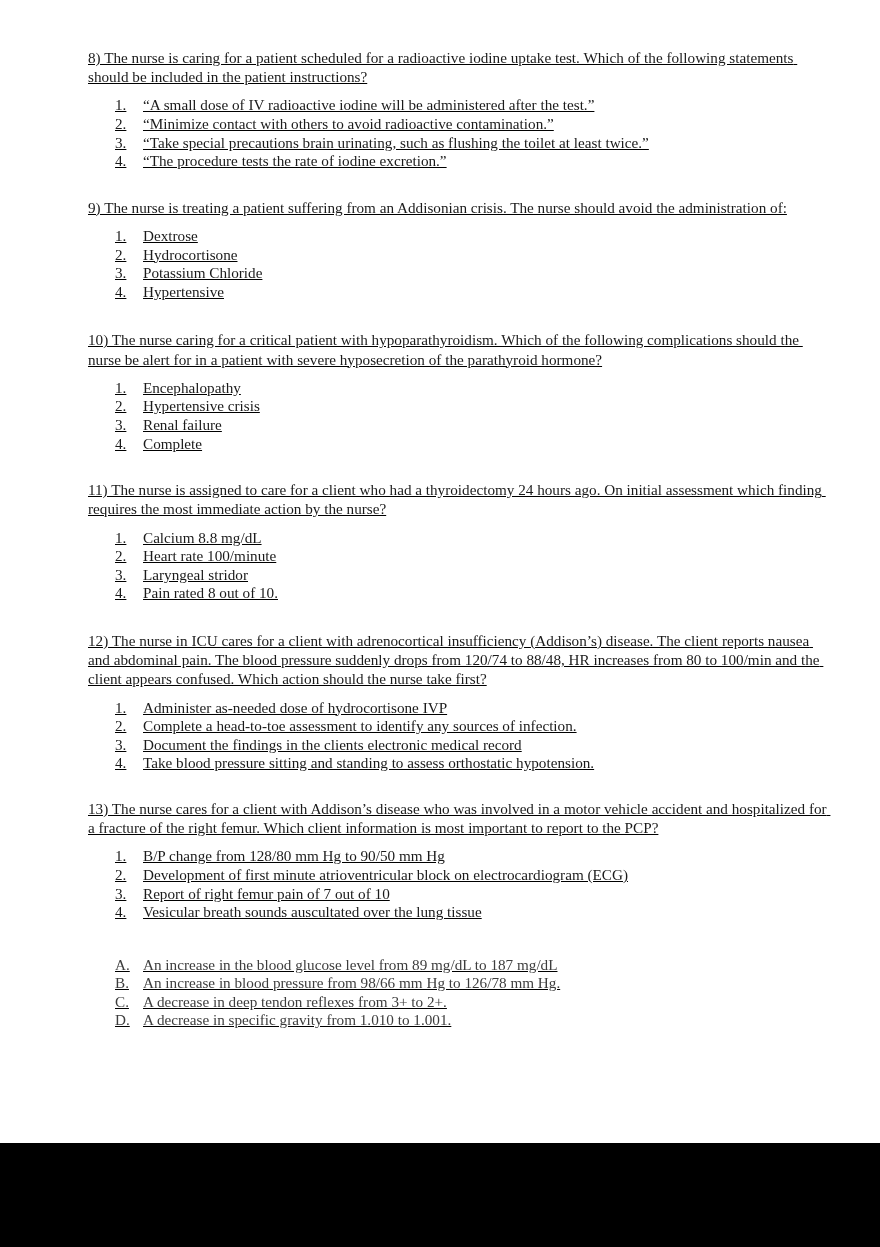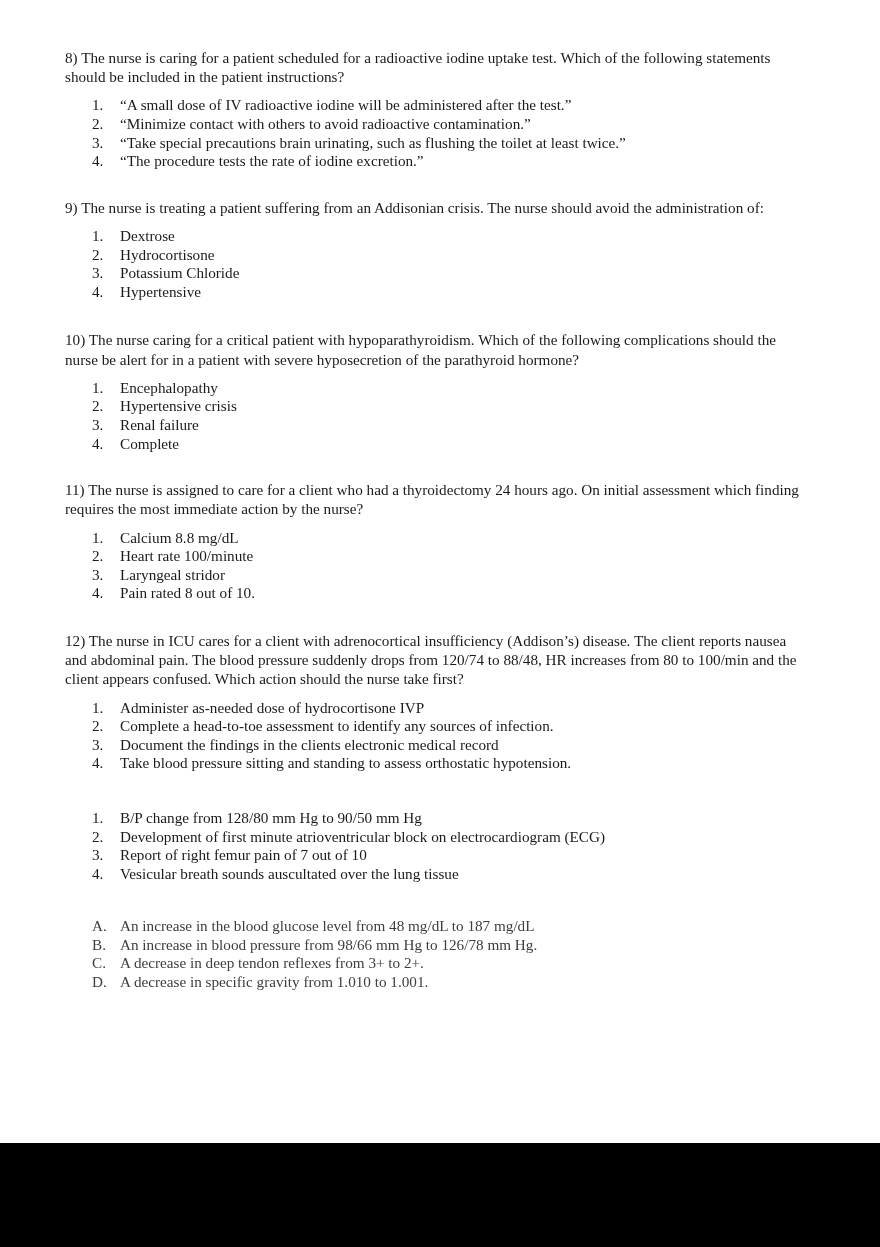--- a/index.html
+++ b/index.html
@@ -10,23 +10,24 @@
   .page {
     position: relative;
     width: 880px;
     height: 1247px;
     background: #ffffff;
     font-family: "Liberation Serif", "DejaVu Serif", serif;
     overflow: hidden;
   }
   .content {
     position: absolute;
-    left: 65px;
+    left: 88px;
     top: 48px;
     width: 745px;
+    text-decoration: underline;
   }
   .question-block {
     margin-bottom: 0;
   }
   .stem {
     font-size: 15.2px;
     line-height: 19.2px;
     color: #1a1a1a;
     text-align: left;
     margin: 0;
@@ -187,20 +188,21 @@
         </li>
         <li class="option-row">
           <span class="option-marker">4.</span>
           <span class="option-text">Take blood pressure sitting and standing to assess orthostatic hypotension.</span>
         </li>
       </ul>
       <div class="gap-after-list" style="height:26px"></div>
     </div>
 
     <div class="question-block">
+      <p class="stem">13) The nurse cares for a client with Addison’s disease who was involved in a motor vehicle accident and hospitalized for a fracture of the right femur. Which client information is most important to report to the PCP?</p>
       <div class="gap-before-list"></div>
       <ul class="options">
         <li class="option-row">
           <span class="option-marker">1.</span>
           <span class="option-text">B/P change from 128/80 mm Hg to 90/50 mm Hg</span>
         </li>
         <li class="option-row">
           <span class="option-marker">2.</span>
           <span class="option-text">Development of first minute atrioventricular block on electrocardiogram (ECG)</span>
         </li>
@@ -214,21 +216,21 @@
         </li>
       </ul>
       <div class="gap-after-list" style="height:26px"></div>
     </div>
 
     <div class="question-block q-light">
       <div class="gap-before-list" style="height:8px"></div>
       <ul class="options">
         <li class="option-row">
           <span class="option-marker">A.</span>
-          <span class="option-text">An increase in the blood glucose level from 48 mg/dL to 187 mg/dL</span>
+          <span class="option-text">An increase in the blood glucose level from 89 mg/dL to 187 mg/dL</span>
         </li>
         <li class="option-row">
           <span class="option-marker">B.</span>
           <span class="option-text">An increase in blood pressure from 98/66 mm Hg to 126/78 mm Hg.</span>
         </li>
         <li class="option-row">
           <span class="option-marker">C.</span>
           <span class="option-text">A decrease in deep tendon reflexes from 3+ to 2+.</span>
         </li>
         <li class="option-row">

